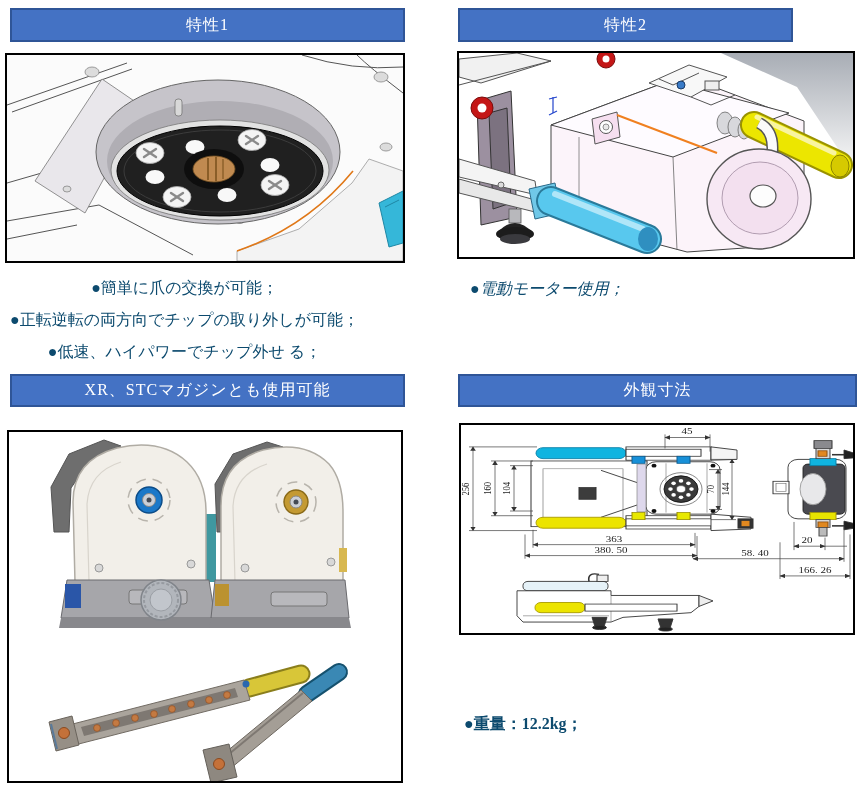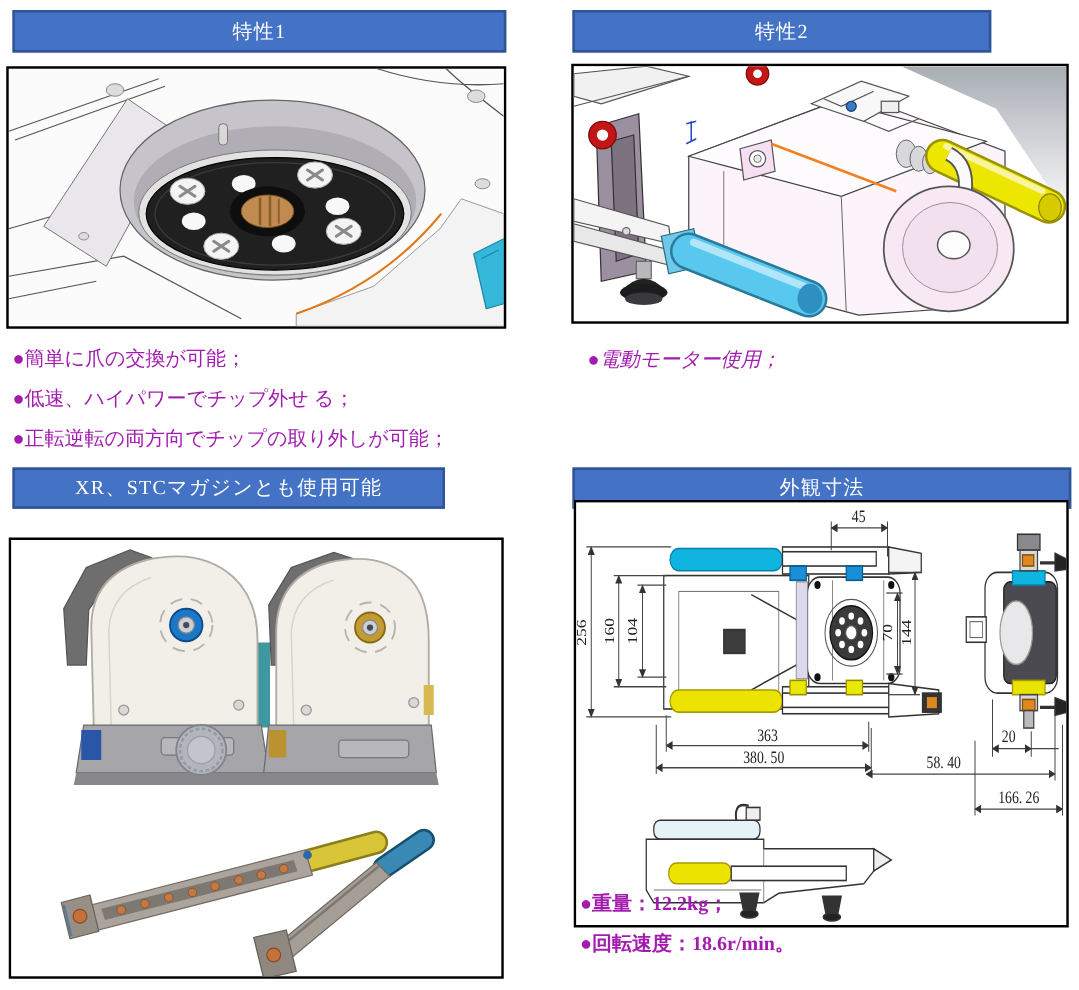--- a/index.html
+++ b/index.html
@@ -4,21 +4,21 @@
 <style>
   html,body{margin:0;padding:0;background:#fff;}
   .page{position:relative;width:863px;height:792px;background:#fff;overflow:hidden;
         font-family:"Liberation Serif","DejaVu Serif",serif;}
   .banner{position:absolute;box-sizing:border-box;background:var(--banner_fill,#4472C4);
           border:2px solid var(--banner_border,#2F5597);color:var(--banner_text,#fff);
           display:flex;align-items:center;justify-content:center;
           font-size:16px;letter-spacing:1px;}
   .panel{position:absolute;box-sizing:border-box;border:2px solid var(--panel_border,#000);background:#fff;}
   .panel svg{display:block;width:100%;height:100%;}
-  .bullets{position:absolute;color:#a21caf;font-size:16px;}
+  .bullets{position:absolute;color:#0c4a6e;font-size:16px;text-align:center;}
   .bullet{white-space:nowrap;height:32px;line-height:32px;}
   .bullets.wide .bullet{height:34px;line-height:34px;font-style:italic;}
   text{font-family:"Liberation Serif","DejaVu Serif",serif;fill:#222;}
 </style>
 </head>
 <body>
 
 <div class="page">
 
   <div class="banner" style="left:10px;top:8px;width:395px;height:34px;align-items:center;">
@@ -92,22 +92,22 @@
         <ellipse cx="207" cy="114" rx="21" ry="13" fill="#c08a50" stroke="#7a5424" stroke-width="0.8"></ellipse>
         <line x1="201" y1="103" x2="201" y2="125" stroke="#8a5e28" stroke-width="2"></line>
         <line x1="209" y1="102" x2="209" y2="126" stroke="#8a5e28" stroke-width="2"></line>
         <line x1="216" y1="104" x2="216" y2="124" stroke="#8a5e28" stroke-width="1.4"></line>
       </g>
     </svg>
   </div>
 
   <div class="bullets" style="left:10px;top:272px;">
     <div class="bullet">●簡単に爪の交換が可能；</div>
+    <div class="bullet">●正転逆転の両方向でチップの取り外しが可能；</div>
     <div class="bullet">●低速、ハイパワーでチップ外せ る；</div>
-    <div class="bullet">●正転逆転の両方向でチップの取り外しが可能；</div>
   </div>
 
   <div class="banner" style="left:458px;top:8px;width:335px;height:34px;">
     <span>特性2</span>
   </div>
 
   <div class="panel" style="left:457px;top:51px;width:398px;height:208px;">
     <svg viewBox="0 0 394 204" preserveAspectRatio="none">
       <defs>
         <linearGradient id="g2grad" x1="0" y1="0" x2="0" y2="1">
@@ -198,21 +198,21 @@
         <ellipse cx="56" cy="181" rx="19" ry="7" fill="#1c1c1c"></ellipse>
         <ellipse cx="56" cy="186" rx="15" ry="5" fill="#3a3a3e"></ellipse>
       </g>
     </svg>
   </div>
 
   <div class="bullets wide" style="left:470px;top:272px;">
     <div class="bullet">●電動モーター使用；</div>
   </div>
 
-  <div class="banner" style="left:10px;top:374px;width:346px;height:33px;">
+  <div class="banner" style="left:10px;top:374px;width:395px;height:33px;">
     <span>XR、STCマガジンとも使用可能</span>
   </div>
 
   <div class="panel" style="left:7px;top:430px;width:396px;height:353px;">
     <svg viewBox="0 0 392 349" preserveAspectRatio="none">
       <rect x="0" y="0" width="392" height="349" fill="#ffffff"></rect>
 
       <rect x="197" y="82" width="10" height="68" fill="#3f98a0"></rect>
 
       <g>
@@ -283,21 +283,21 @@
         <polygon points="194,318 220,312 228,345 202,351" fill="#8e8880" stroke="#64605a" stroke-width="1"></polygon>
         <circle cx="210" cy="332" r="5.5" fill="#c4713a" stroke="#8a4a20"></circle>
       </g>
     </svg>
   </div>
 
   <div class="banner" style="left:458px;top:374px;width:399px;height:33px;">
     <span>外観寸法</span>
   </div>
 
-  <div class="panel" style="left:459px;top:400px;width:396px;height:342px;text-decoration:underline;">
+  <div class="panel" style="left:459px;top:423px;width:396px;height:212px;text-decoration:underline;">
     <svg viewBox="0 0 392 266" preserveAspectRatio="none">
       <defs>
         <marker id="arw" viewBox="0 0 10 10" refX="9" refY="5" markerWidth="7" markerHeight="7" orient="auto-start-reverse">
           <path d="M0,0 L10,5 L0,10 z" fill="#333"></path>
         </marker>
       </defs>
       <rect x="0" y="0" width="392" height="266" fill="#ffffff"></rect>
 
       <g stroke="#333" stroke-width="1" fill="none">
         <rect x="165" y="28" width="85" height="17" fill="#fff"></rect>
@@ -426,16 +426,15 @@
         <text x="150" y="164">380. 50</text>
         <text x="346" y="151">20</text>
         <text x="294" y="167">58. 40</text>
         <text x="354" y="189">166. 26</text>
       </g>
     </svg>
   </div>
 
   <div class="bullets" style="left:464px;top:708px;font-weight:bold;">
     <div class="bullet">●重量：12.2kg；</div>
-    <div class="bullet">●回転速度：18.6r/min。</div>
   </div>
 
 </div>
 
 </body></html>

